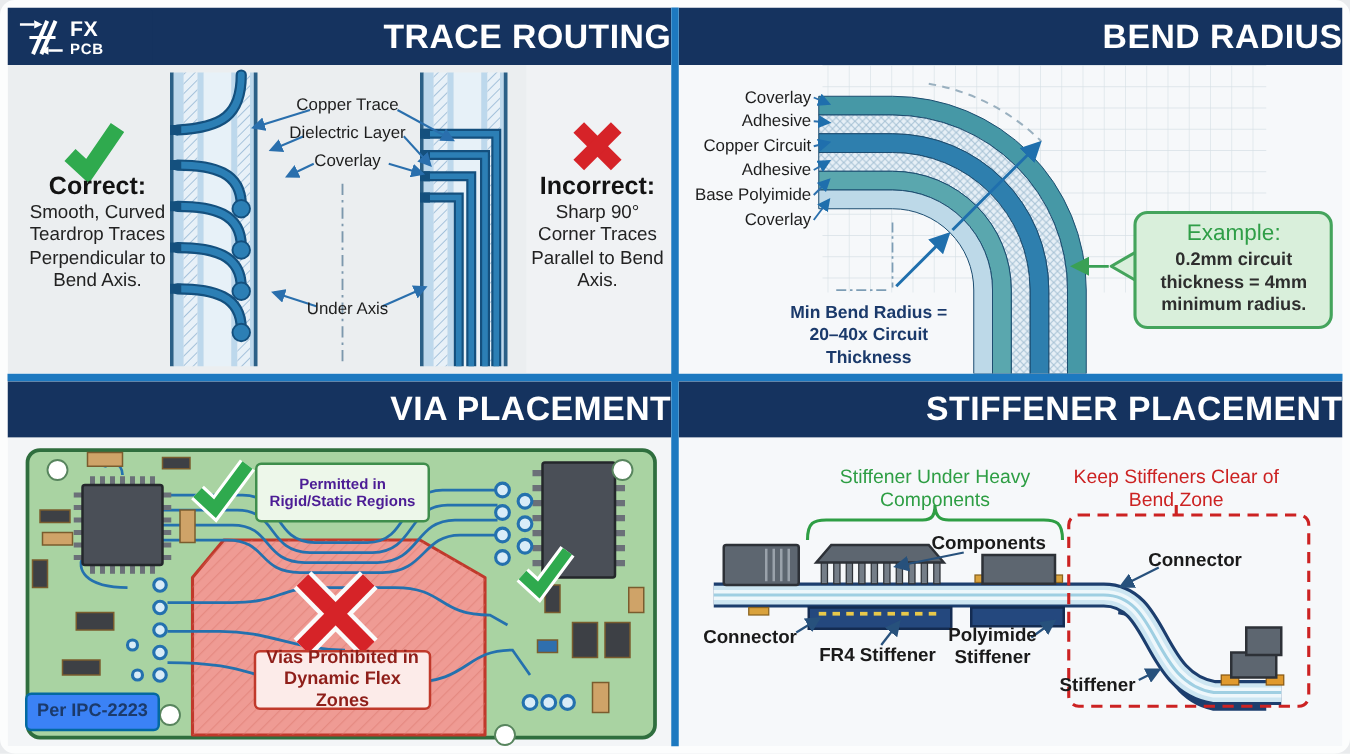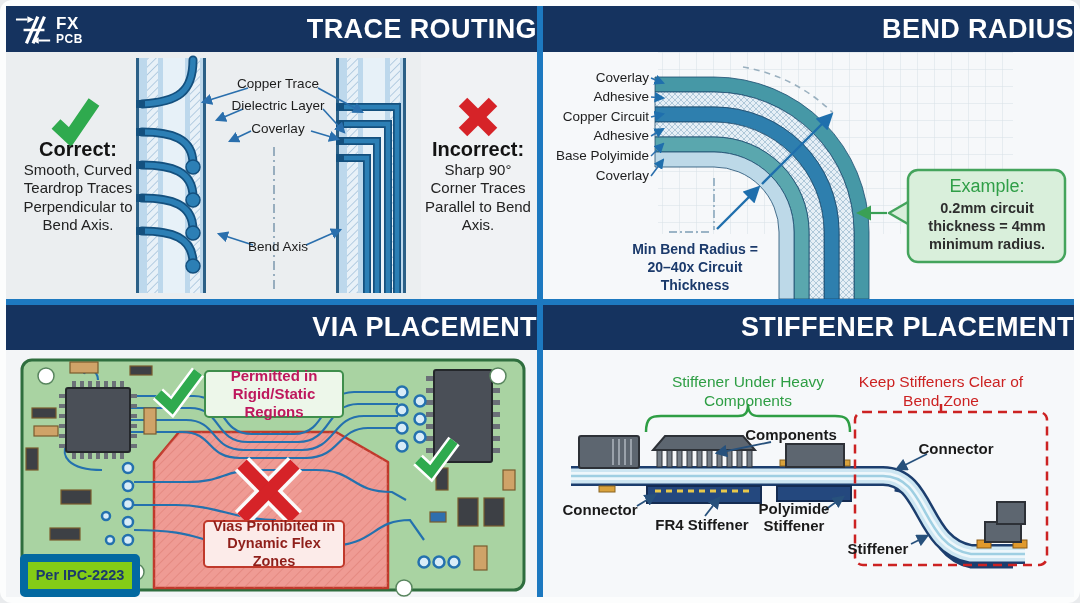--- a/index.html
+++ b/index.html
@@ -13,23 +13,23 @@
   .vdiv{position:absolute;left:537px;top:6px;width:6px;height:591px;background:#1d79c0}
   .hdiv{position:absolute;left:6px;top:299px;width:1068px;height:6px;background:#1d79c0}
   .lbl{position:absolute;font-size:13.5px;font-weight:500;color:#1d1d1d;text-align:center;line-height:1.15}
   .lbl-r{text-align:right}
   .h-big{position:absolute;font-size:20px;font-weight:800;color:#131313;text-align:center}
   .body-txt{position:absolute;font-size:15px;font-weight:500;color:#222;text-align:center;line-height:1.22}
   .dlbl{position:absolute;font-size:15px;font-weight:700;color:#1a1a1a;text-align:center;line-height:1.15}
   .note{position:absolute;font-size:14px;font-weight:700;color:#1b3a6b;text-align:center;line-height:1.3}
   .zone-lbl{position:absolute;font-size:15.5px;font-weight:400;text-align:center;line-height:1.25}
   .box{position:absolute;border-radius:5px;display:flex;align-items:center;justify-content:center;text-align:center;font-weight:700;line-height:1.2}
-  .box-grn{background:#edf7ea;border:2px solid #3f8e4c;color:#be185d;font-size:15px}
+  .box-grn{background:#edf7ea;border:2px solid #3f8e4c;color:#4c1d95;font-size:12px}
   .box-red{background:#fcebe9;border:2px solid #c0392b;color:#8f1f1a;font-size:14.5px}
-  .box-blue{background:#84cc16;border:8px solid #0369a1;color:#1b3a6b;font-size:14.5px}
+  .box-blue{background:#3b82f6;border:2px solid #0369a1;color:#1b3a6b;font-size:14.5px}
   .logo{position:absolute;left:2px;top:1px;width:114px;height:46px;background:#15335f;border-radius:3px;display:flex;align-items:center;padding-left:6px;box-sizing:border-box}
   .logo .txt{color:#fff;font-weight:800;line-height:1;margin-left:2px}
   .logo .fx{font-size:17px;letter-spacing:.5px}
   .logo .pcb{font-size:12px;letter-spacing:.6px;margin-top:1px}
   .exh{position:absolute;font-size:18px;font-weight:400;color:#2f9e47;text-align:center}
   .exb{position:absolute;font-size:14.5px;font-weight:600;color:#2e2e2e;text-align:center;line-height:1.25}
 </style>
 </head>
 <body>
 
@@ -156,21 +156,21 @@
           <line x1="487" y1="50" x2="457" y2="80"></line>
         </g>
       </svg>
       <div class="h-big" style="left:8px;top:86px;width:128px">Correct:</div>
       <div class="body-txt" style="left:10px;top:109px;width:124px">Smooth, Curved Teardrop Traces Perpendicular to Bend Axis.</div>
       <div class="h-big" style="left:410px;top:86px;width:124px">Incorrect:</div>
       <div class="body-txt" style="left:414px;top:109px;width:116px">Sharp 90° Corner Traces Parallel to Bend Axis.</div>
       <div class="lbl" style="left:228px;top:24px;width:88px">Copper Trace</div>
       <div class="lbl" style="left:222px;top:46px;width:100px">Dielectric Layer</div>
       <div class="lbl" style="left:238px;top:69px;width:68px">Coverlay</div>
-      <div class="lbl" style="left:238px;top:187px;width:68px">Bend Axis</div>
+      <div class="lbl" style="left:238px;top:187px;width:68px">Under Axis</div>
     </div>
   </div>
 
   <div class="quad" style="left:543px;top:6px;width:531px;height:293px">
     <div class="qhead" style="height:46px">
       <span class="t">BEND RADIUS</span>
     </div>
     <div class="qbody" style="top:46px">
       <svg class="fig" width="531" height="247" viewBox="0 0 531 247">
         <defs>

